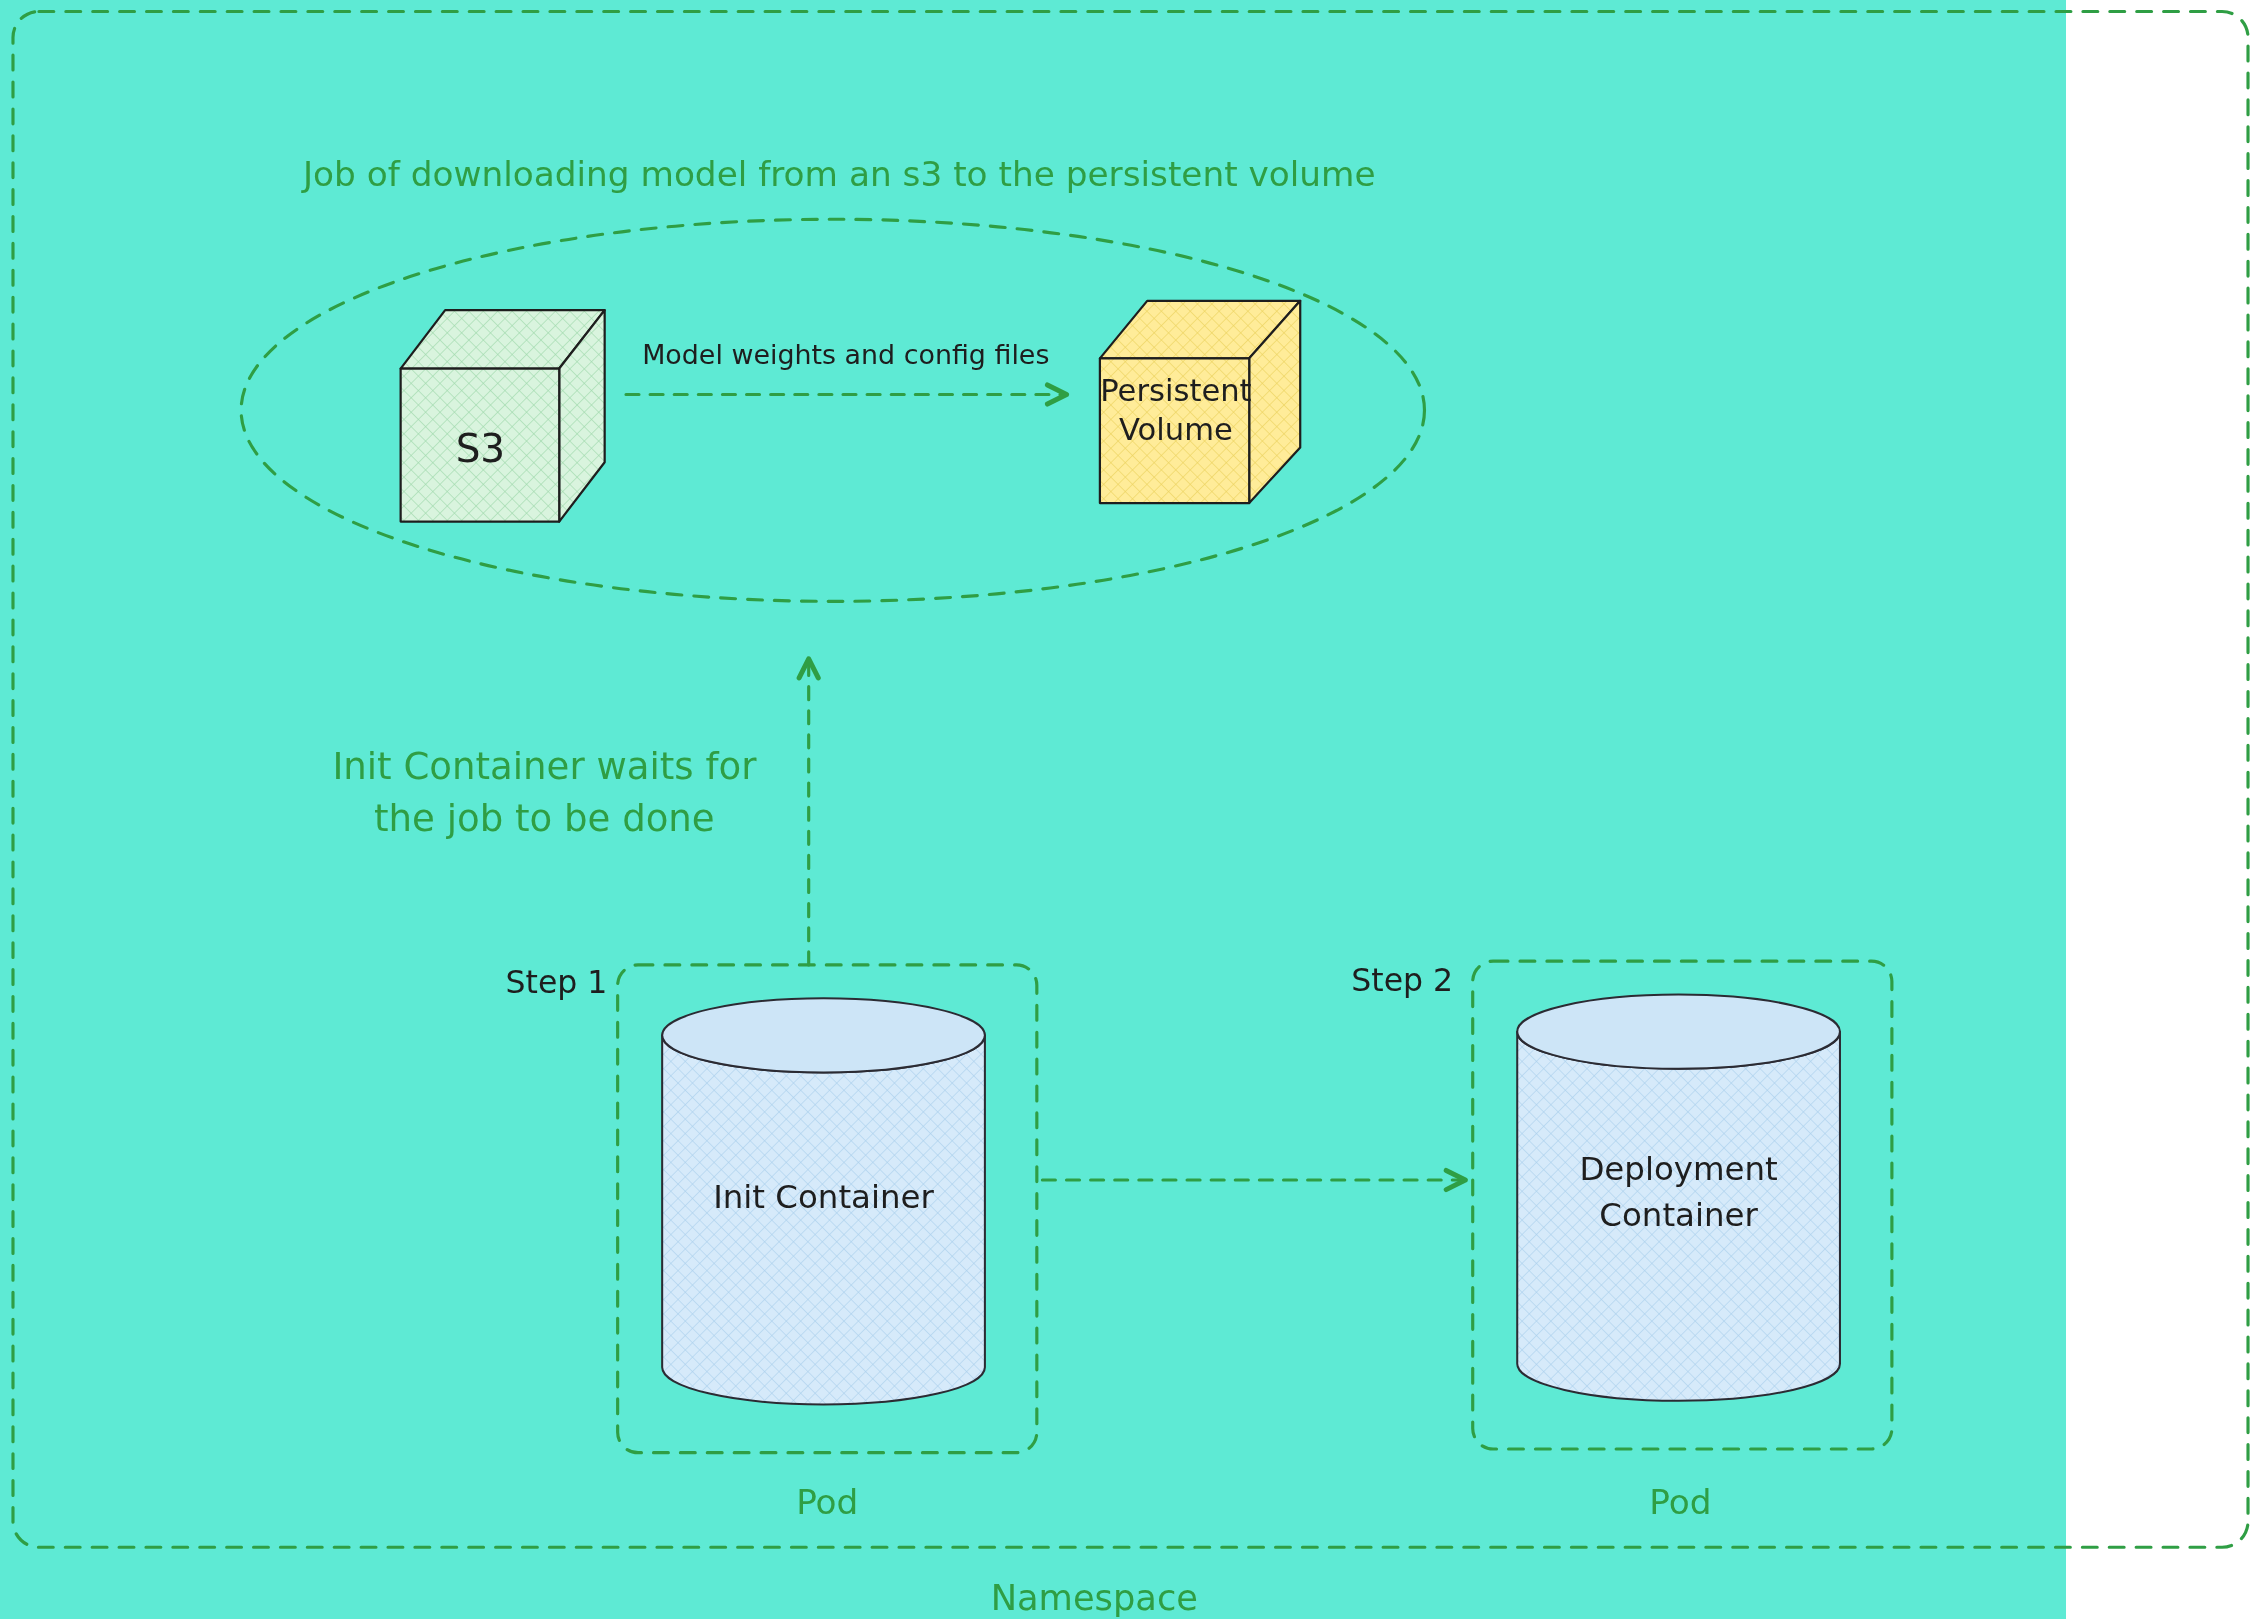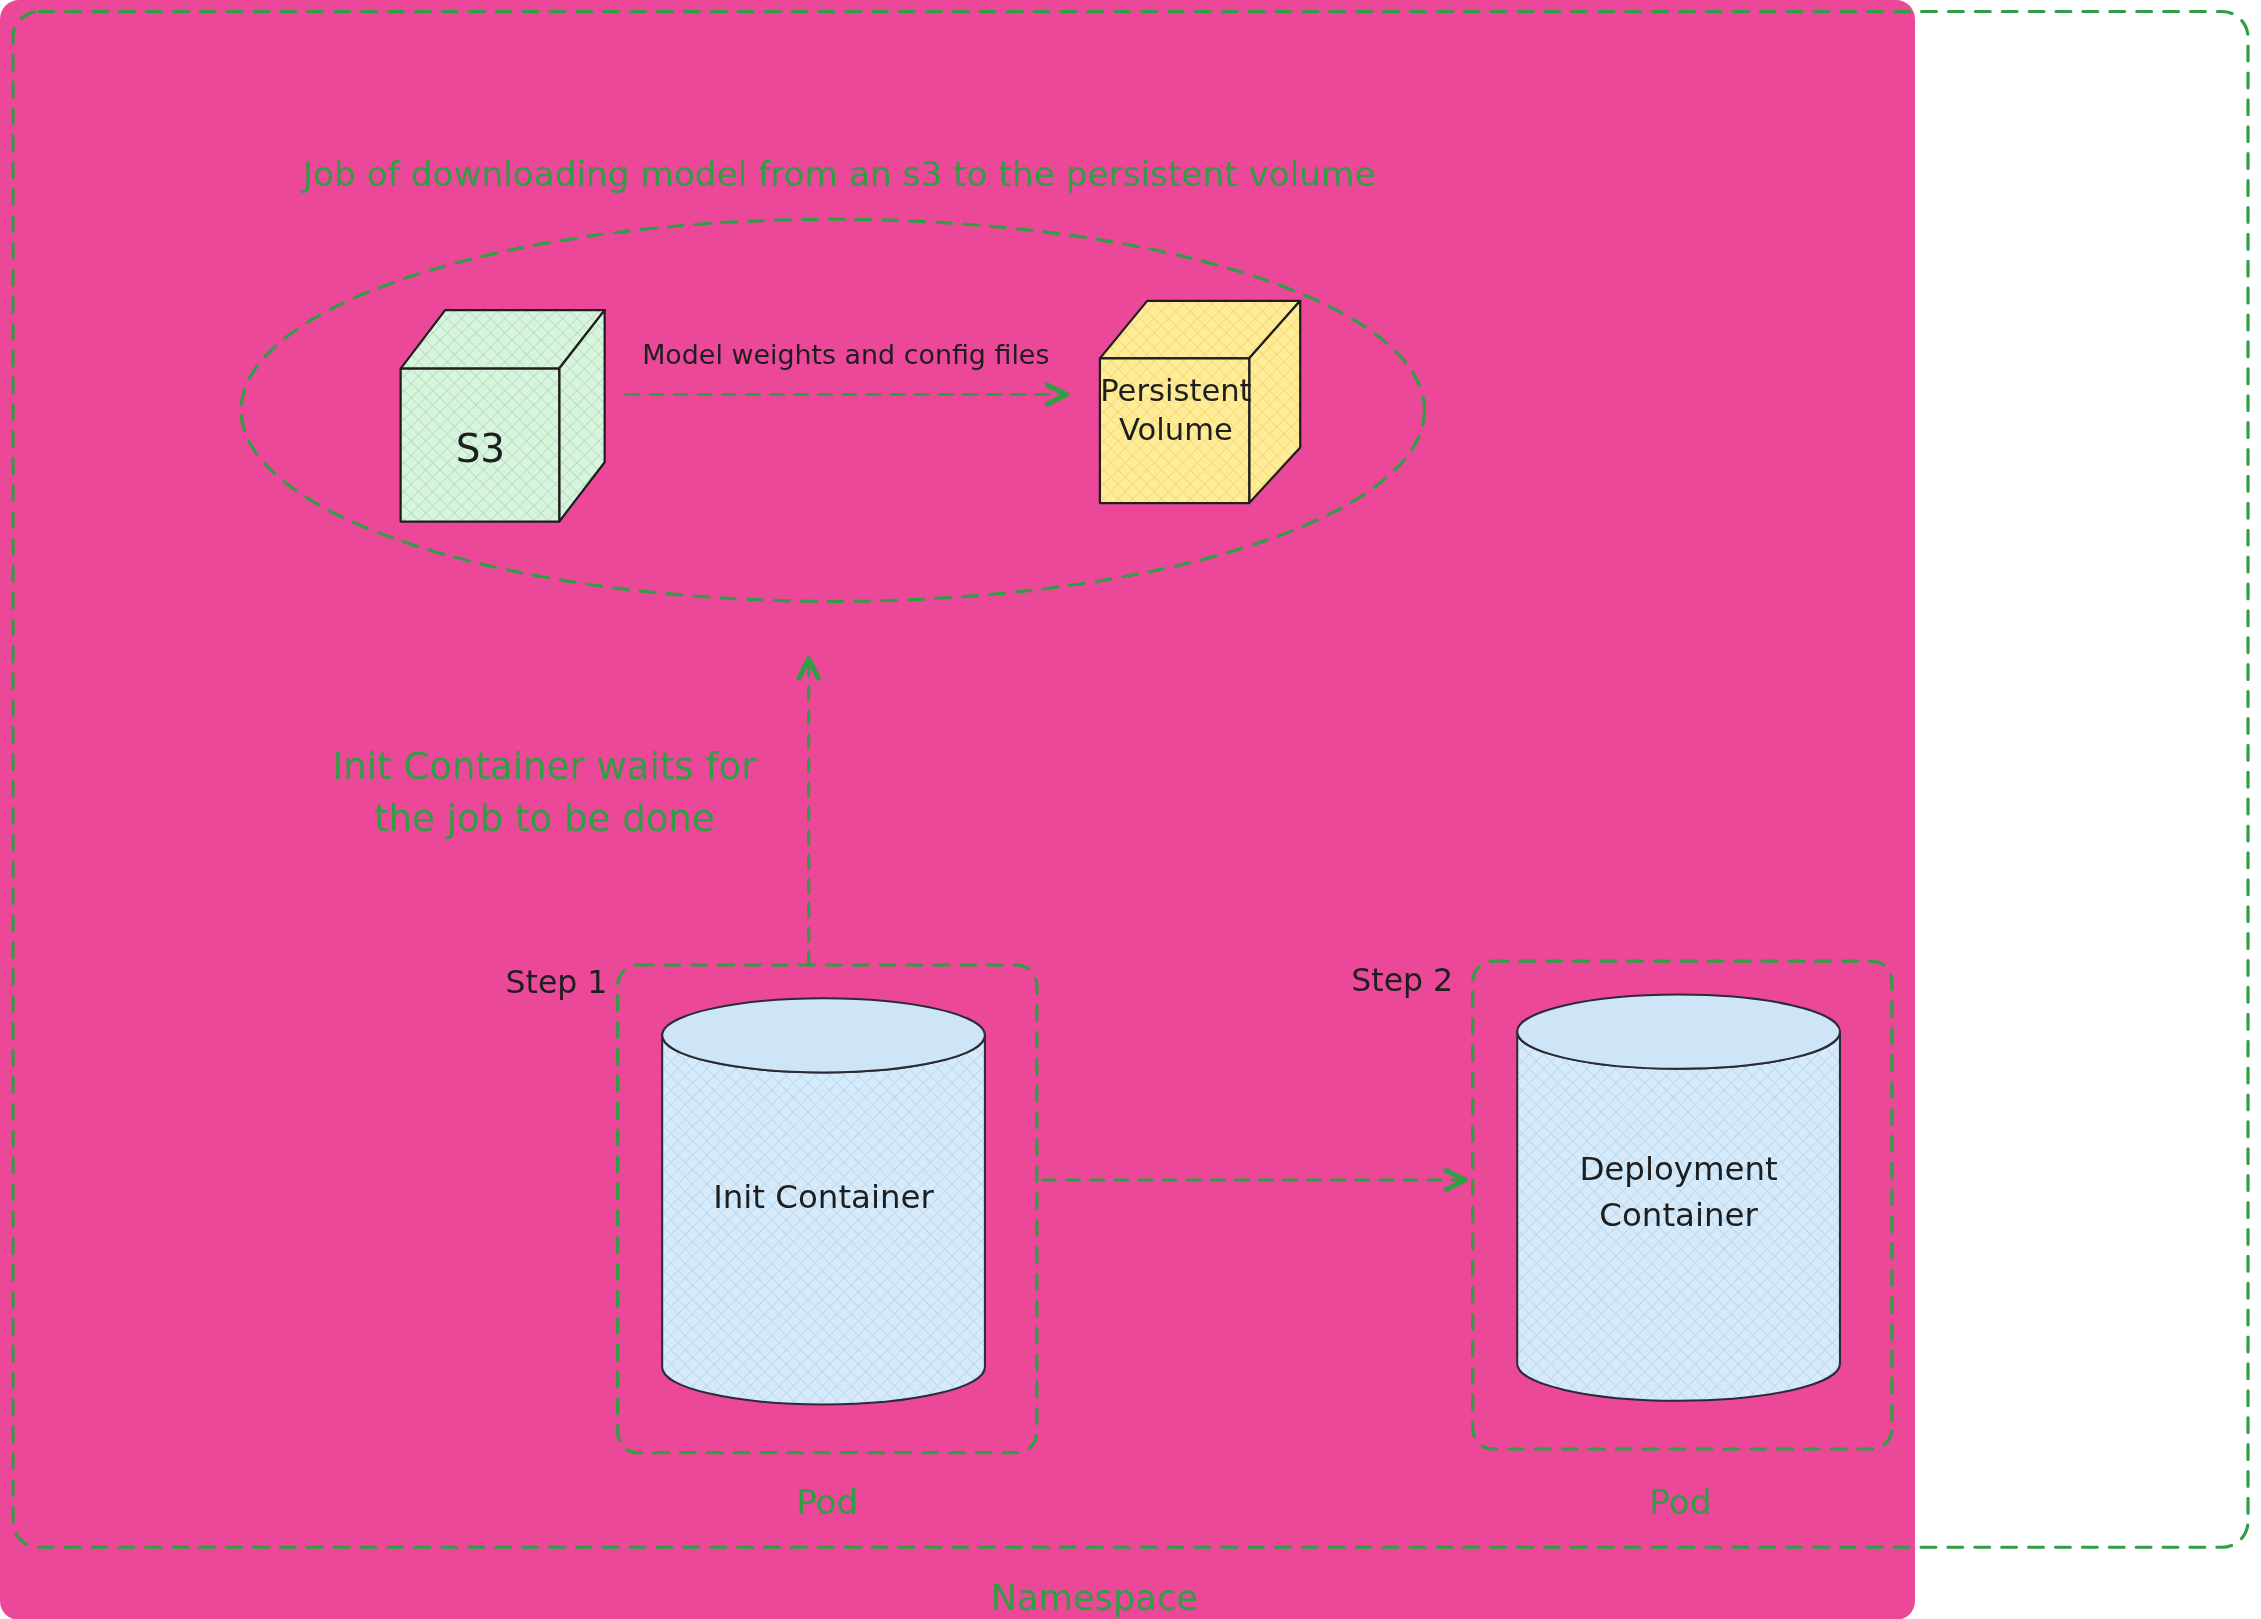--- a/index.html
+++ b/index.html
@@ -1,25 +1,24 @@
 <!DOCTYPE html>
 <html style="font-size:15px"><head>
 <meta charset="utf-8">
 <style>
   html, body {
     margin: 0;
     padding: 0;
     background: #ffffff;
   }
   .canvas-wrap {
-    width: 1915px;
+    width: 2066px;
     height: 1620px;
     position: relative;
-    background: #ec4899;
-    border-radius: 19px;
+    background: #5eead4;
   }
   svg { display: block; }
   text {
     font-family: "DejaVu Sans", sans-serif;
   }
   .t-green { fill: #2f9e44; }
   .t-ink { fill: #1e1e1e; }
   .t-center { text-anchor: middle; }
   .dash-green {
     stroke: #2f9e44;

